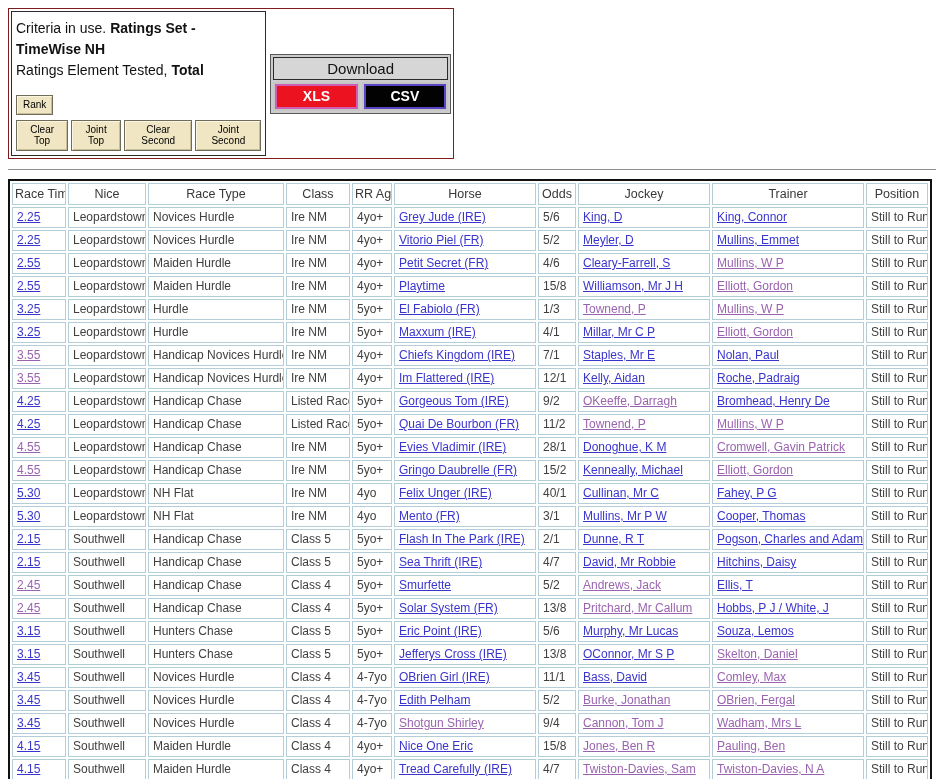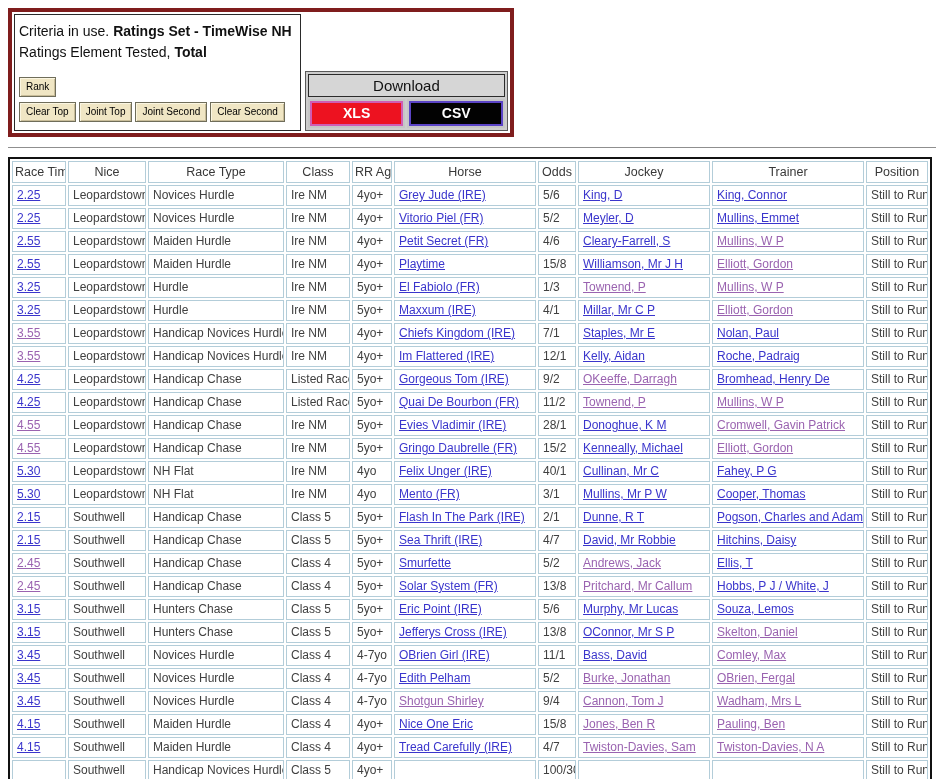--- a/index.html
+++ b/index.html
@@ -17,25 +17,25 @@
   html,body{background:#ffffff;}
   body{
     margin:8px;
     width:928px;
     font-family:"Liberation Sans","DejaVu Sans",sans-serif;
     color:#000;
   }
 
   
   .top-box{
-    width:506px;
-    border:4px solid #7f1d1d;
+    width:446px;
+    border:1px solid #7f1d1d;
     padding:2px;
     display:flex;
-    align-items:flex-end;
+    align-items:center;
   }
   .criteria-box{
     width:288px;
     min-height:117px;
     border:1px solid #2a2a2a;
     padding:6px 4px 4px 4px;
   }
   .criteria-text{
     font-size:14px;
     line-height:21px;
@@ -133,22 +133,22 @@
     <div class="criteria-text">
       <div><span>Criteria in use. </span><b>Ratings Set - TimeWise NH</b></div>
       <div><span>Ratings Element Tested, </span><b>Total</b></div>
     </div>
     <div class="rank-row">
       <button class="beige-btn">Rank</button>
     </div>
     <div class="btn-row">
       <button class="beige-btn">Clear Top</button>
       <button class="beige-btn">Joint Top</button>
+      <button class="beige-btn">Clear Second</button>
       <button class="beige-btn">Joint Second</button>
-      <button class="beige-btn">Clear Second</button>
     </div>
   </div>
 
   <div class="download-box">
     <div class="dl-header">Download</div>
     <div class="dl-buttons">
       <div class="dl-cell">
         <a class="dl-btn xls">XLS</a>
       </div>
       <div class="dl-cell">

